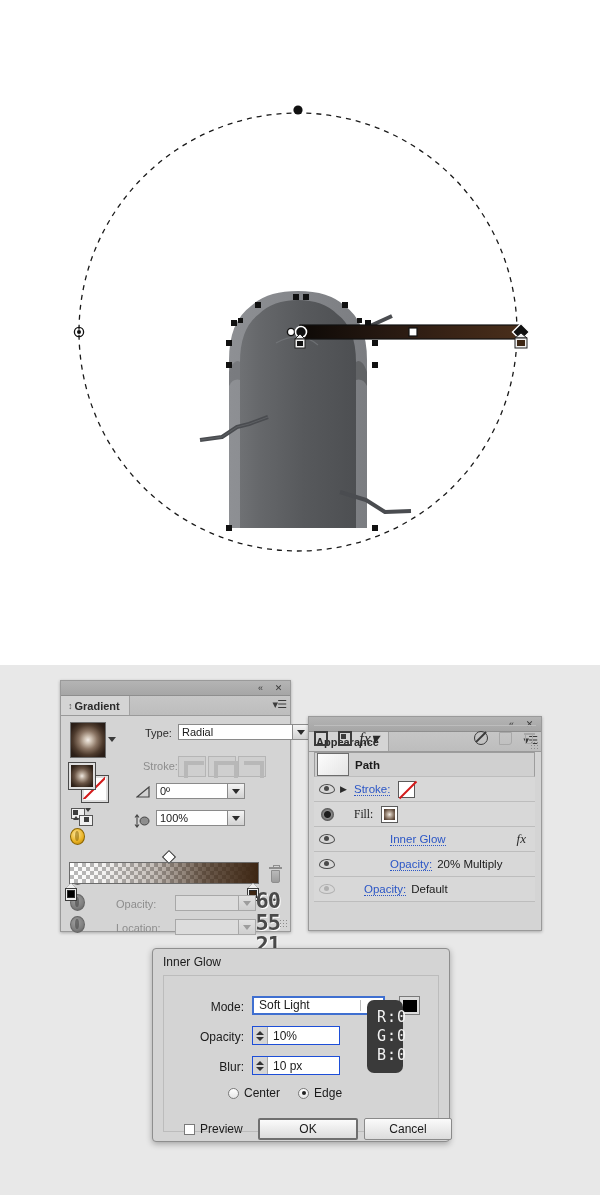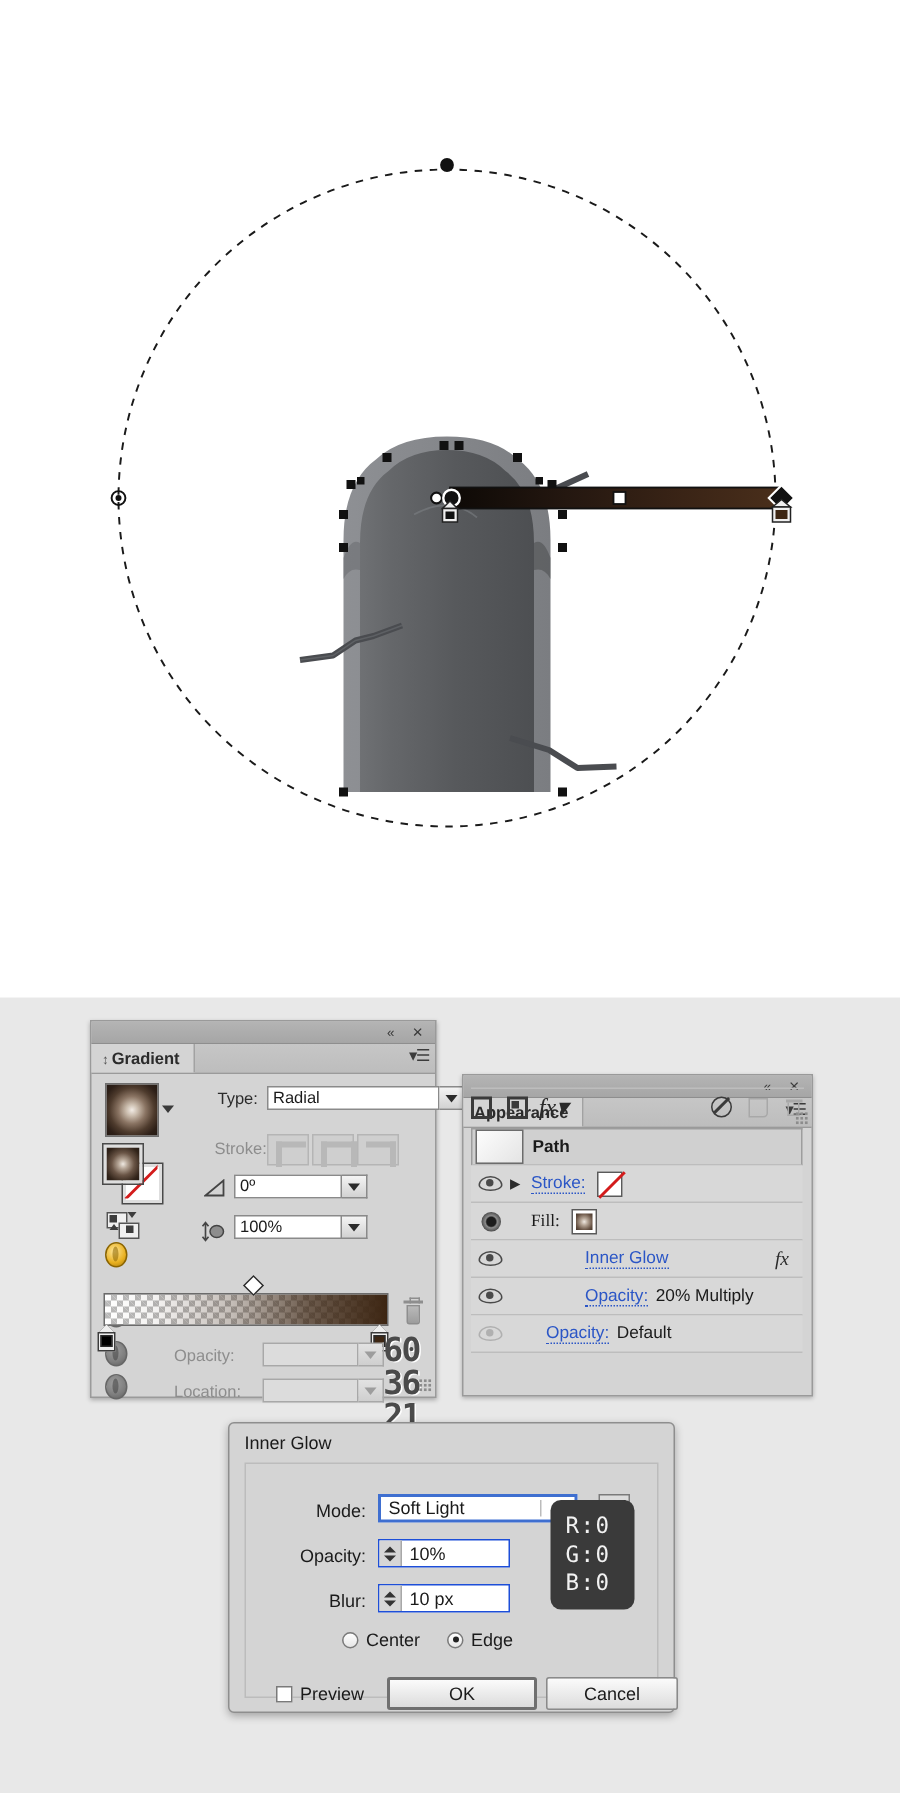--- a/index.html
+++ b/index.html
@@ -315,21 +315,21 @@
   .rlabel{font-size:12px;color:#1a1a1a;margin-left:5px;}
   .checkbox{width:11px;height:11px;border:1px solid #7a7a7a;background:#fff;box-sizing:border-box;}
   .dlg-btn{
     height:22px;background:linear-gradient(#fbfbfb,#dcdcdc);
     border:1px solid #8a8a8a;border-radius:2px;
     display:flex;align-items:center;justify-content:center;
     font-size:12px;color:#1a1a1a;box-sizing:border-box;
   }
   .dlg-btn.default{border:2px solid #6f6f6f;}
   .rgb-box{
-    position:absolute;left:367px;top:1000px;width:56px;height:73px;
+    position:absolute;left:367px;top:1000px;width:36px;height:73px;
     background:#3a3a3a;border-radius:7px;
     display:flex;flex-direction:column;justify-content:center;
     padding-left:10px;box-sizing:border-box;
   }
   .rgb-line{
     font-family:"DejaVu Sans Mono", monospace;
     font-size:15px;color:#f2f2f2;line-height:19px;letter-spacing:1px;
   }
 </style>
 </head>
@@ -545,21 +545,21 @@
     <div class="row" style="left:114px;top:203px;">
       <div class="fieldbox dis" style="width:64px;">
         <span></span>
       </div>
       <div class="dropbtn dis">
           <span class="caret dis"></span>
         </div>
     </div>
 
     <div class="ghost-num" style="top:172px;">60</div>
-    <div class="ghost-num" style="top:194px;">36</div>
+    <div class="ghost-num" style="top:194px;">55</div>
     <div class="ghost-num" style="top:216px;">21</div>
 
     <div class="resize-grip"></div>
   </div>
 </div>
 
 <div class="panel" id="appearance-panel">
   <div class="panel-topbar">
     <span class="tb-btn" style="right:23px;">«</span>
     <span class="tb-btn" style="right:5px;">✕</span>

